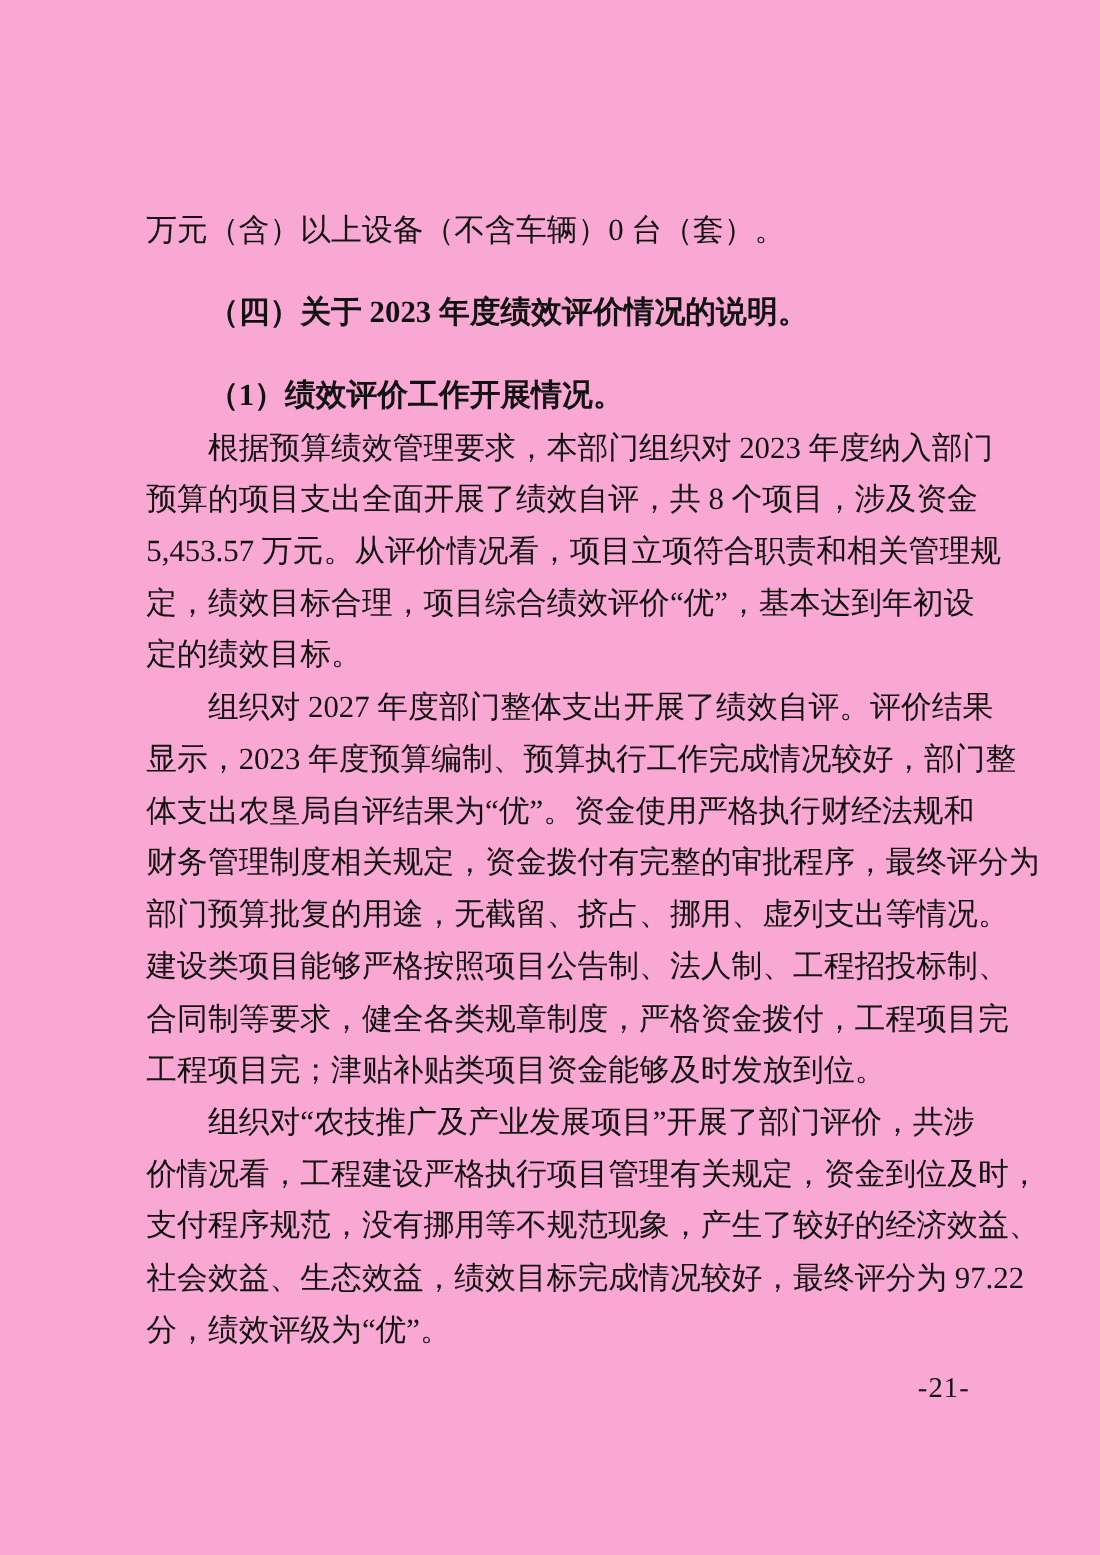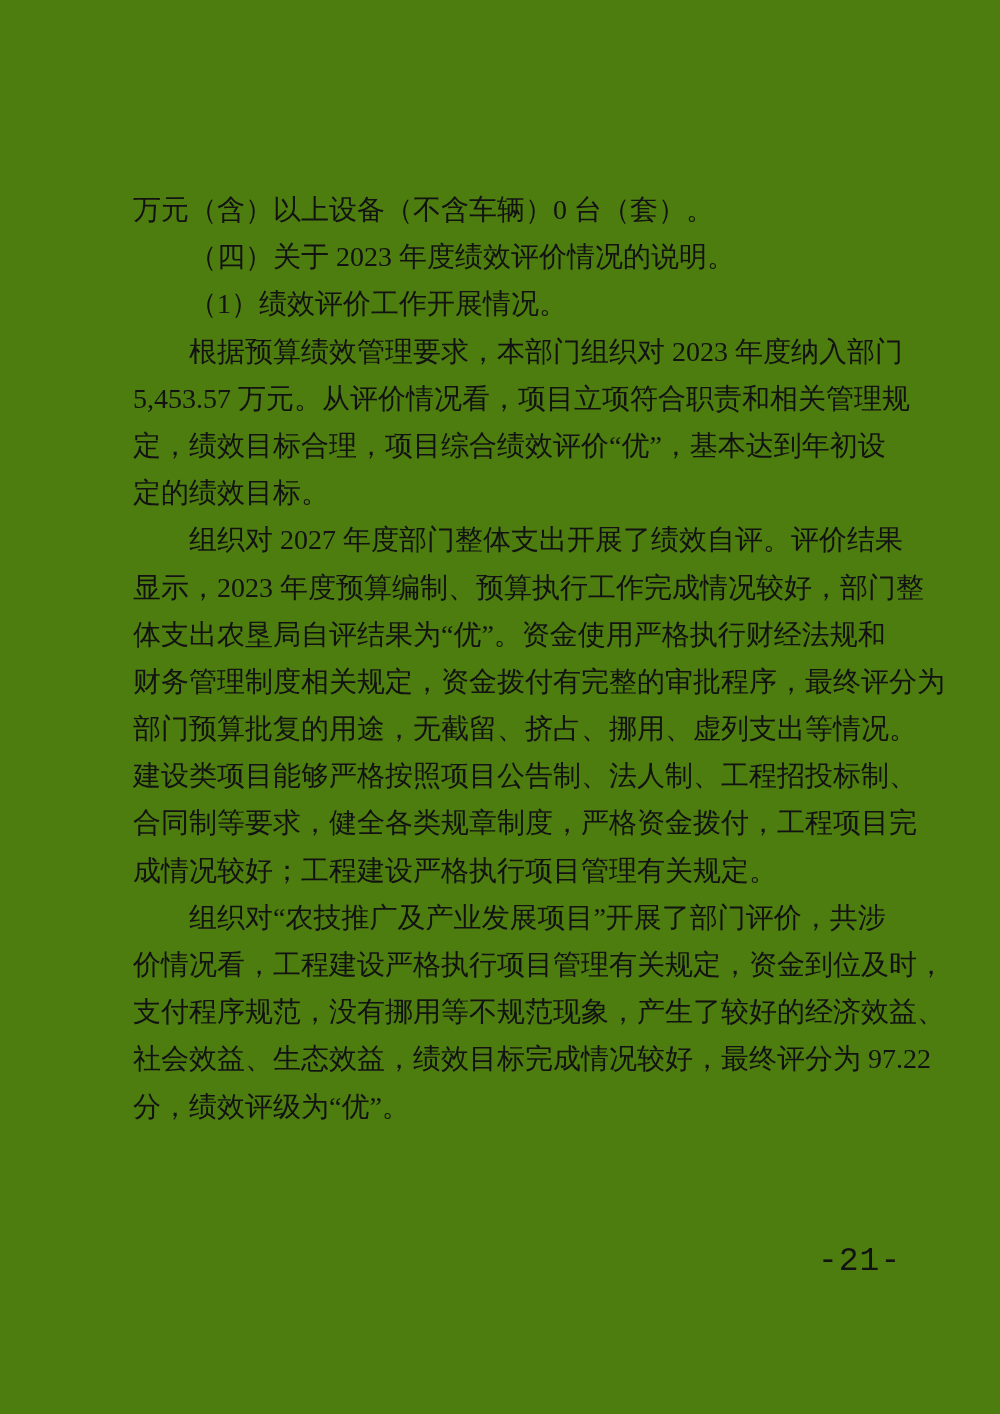--- a/index.html
+++ b/index.html
@@ -5,21 +5,21 @@
   html, body {
     margin: 0;
     padding: 0;
     background: #e8e8e8;
   }
   .page {
     position: relative;
     width: 1000px;
     height: 1414px;
     margin: 0 auto;
-    background: #4d7c0f;
+    background: #f9a8d4;
     font-family: "Liberation Serif", "DejaVu Serif", serif;
     color: #121212;
     overflow: hidden;
   }
   .content {
     position: absolute;
     left: 133px;
     top: 186px;
     width: 745px;
   }
@@ -28,54 +28,55 @@
     height: 47.2px;
     line-height: 47.2px;
     font-size: 28px;
     white-space: nowrap;
     letter-spacing: 0px;
   }
   .line.indent {
     padding-left: 56px;
   }
   .line.heading {
-    font-weight: normal;
+    font-weight: bold;
+    margin-top: 28px;
   }
   .page-number {
     position: absolute;
     left: 818px;
     top: 1246px;
     width: 80px;
-    font-size: 33px;
+    font-size: 26px;
     line-height: 32px;
-    text-align: right;
+    text-align: center;
     letter-spacing: 1px;
-    font-family: Liberation Mono, monospace;
   }
 </style>
 </head>
 <body>
 
 <div class="page">
   <div class="content">
     <span class="line">万元（含）以上设备（不含车辆）0 台（套）。</span>
     <span class="line indent heading">（四）关于 2023 年度绩效评价情况的说明。</span>
     <span class="line indent heading">（1）绩效评价工作开展情况。</span>
     <span class="line indent">根据预算绩效管理要求，本部门组织对 2023 年度纳入部门</span>
+    <span class="line">预算的项目支出全面开展了绩效自评，共 8 个项目，涉及资金</span>
     <span class="line">5,453.57 万元。从评价情况看，项目立项符合职责和相关管理规</span>
     <span class="line">定，绩效目标合理，项目综合绩效评价“优”，基本达到年初设</span>
     <span class="line">定的绩效目标。</span>
     <span class="line indent">组织对 2027 年度部门整体支出开展了绩效自评。评价结果</span>
     <span class="line">显示，2023 年度预算编制、预算执行工作完成情况较好，部门整</span>
     <span class="line">体支出农垦局自评结果为“优”。资金使用严格执行财经法规和</span>
     <span class="line">财务管理制度相关规定，资金拨付有完整的审批程序，最终评分为</span>
     <span class="line">部门预算批复的用途，无截留、挤占、挪用、虚列支出等情况。</span>
     <span class="line">建设类项目能够严格按照项目公告制、法人制、工程招投标制、</span>
     <span class="line">合同制等要求，健全各类规章制度，严格资金拨付，工程项目完</span>
-    <span class="line">成情况较好；工程建设严格执行项目管理有关规定。</span>
+    <span class="line">工程项目完；津贴补贴类项目资金能够及时发放到位。</span>
     <span class="line indent">组织对“农技推广及产业发展项目”开展了部门评价，共涉</span>
     <span class="line">价情况看，工程建设严格执行项目管理有关规定，资金到位及时，</span>
     <span class="line">支付程序规范，没有挪用等不规范现象，产生了较好的经济效益、</span>
     <span class="line">社会效益、生态效益，绩效目标完成情况较好，最终评分为 97.22</span>
     <span class="line">分，绩效评级为“优”。</span>
   </div>
   <div class="page-number">-21-</div>
 </div>
 
 </body></html>

